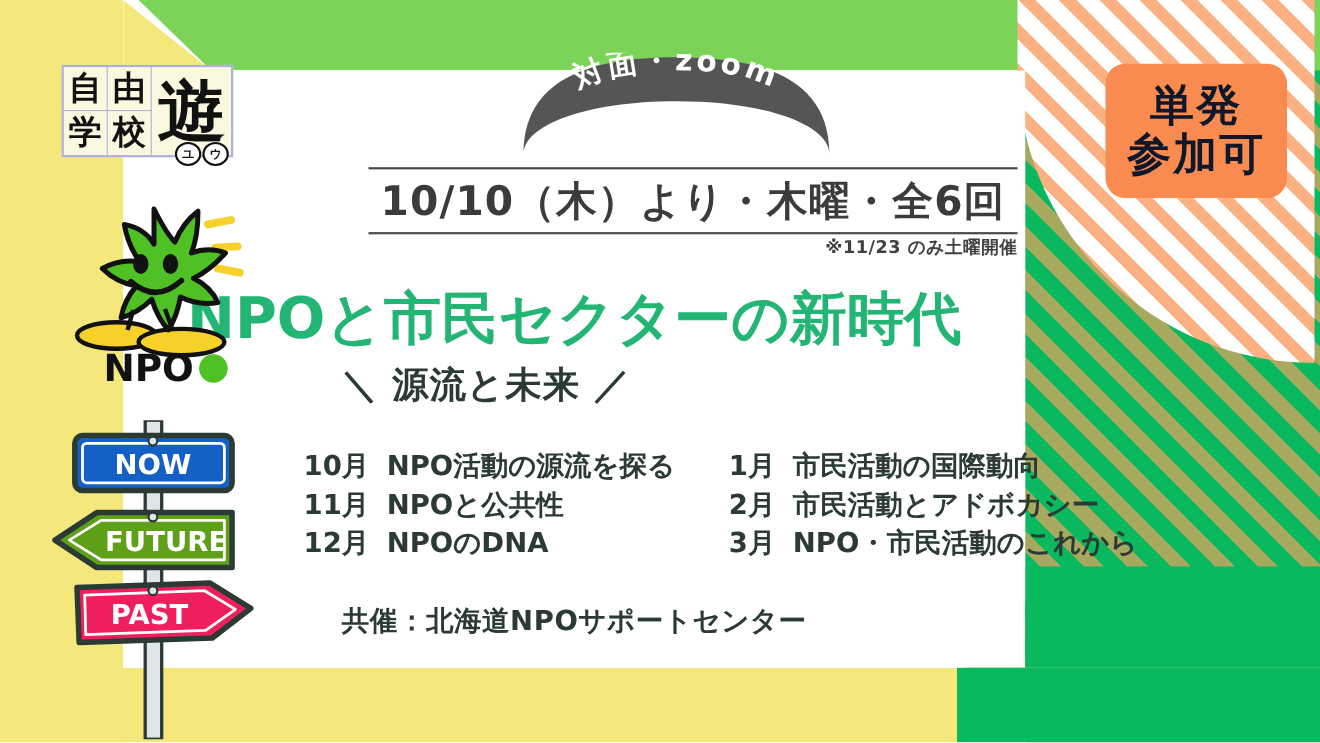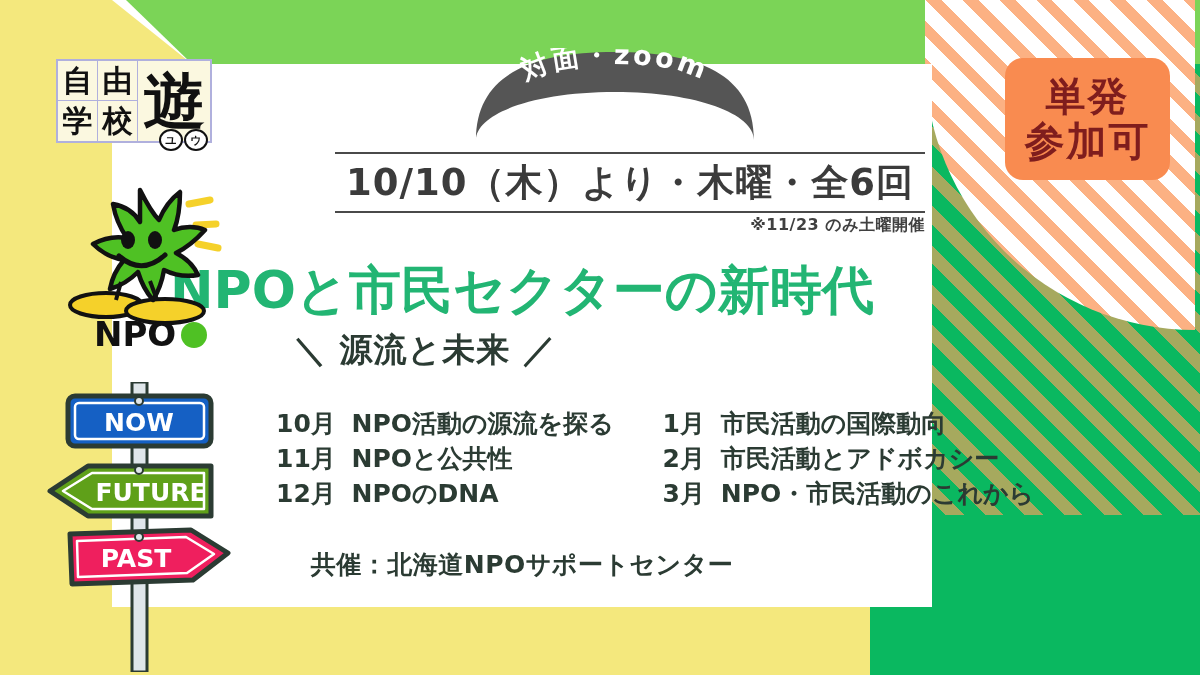--- a/index.html
+++ b/index.html
@@ -195,21 +195,21 @@
     background: #f98b50;
     border-radius: 18px;
     z-index: 14;
     display: flex;
     flex-direction: column;
     align-items: center;
     justify-content: center;
     gap: 2px;
   }
   .orange-badge div {
-    color: #7f1d1d;
+    color: #0f172a;
     font-size: 40px;
     font-weight: 700;
     letter-spacing: 2px;
     line-height: 1.08;
     font-family: "DejaVu Sans", "Liberation Sans", sans-serif;
   }
 
   
   .date-block {
     position: absolute;
@@ -253,21 +253,21 @@
     font-weight: 700;
     color: #22b573;
     letter-spacing: 0px;
     line-height: 1.1;
     white-space: nowrap;
     z-index: 10;
     font-family: "DejaVu Sans", "Liberation Sans", sans-serif;
   }
   .title-sub {
     position: absolute;
-    left: 99px; top: 332px;
+    left: 116px; top: 332px;
     width: 652px;
     text-align: center;
     font-size: 33px;
     font-weight: 700;
     color: #2b3b33;
     letter-spacing: 1px;
     line-height: 1.1;
     white-space: nowrap;
     z-index: 10;
     font-family: "DejaVu Sans", "Liberation Sans", sans-serif;

